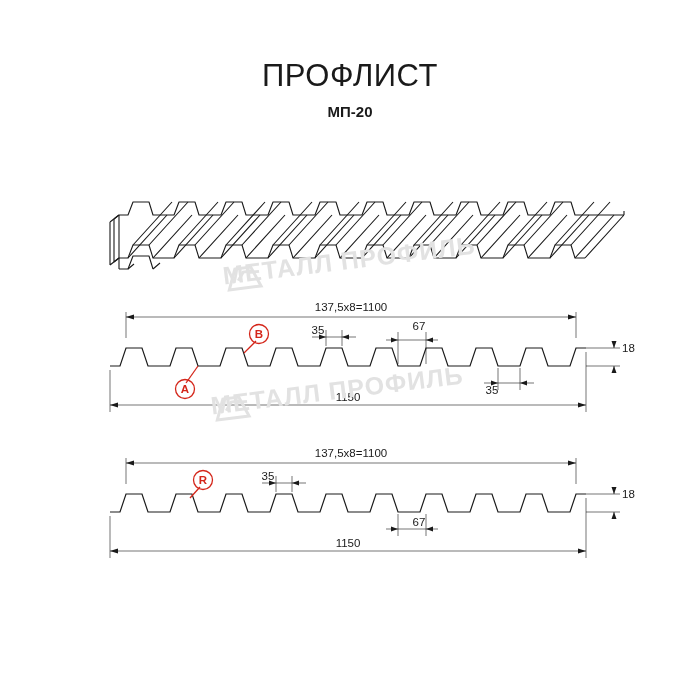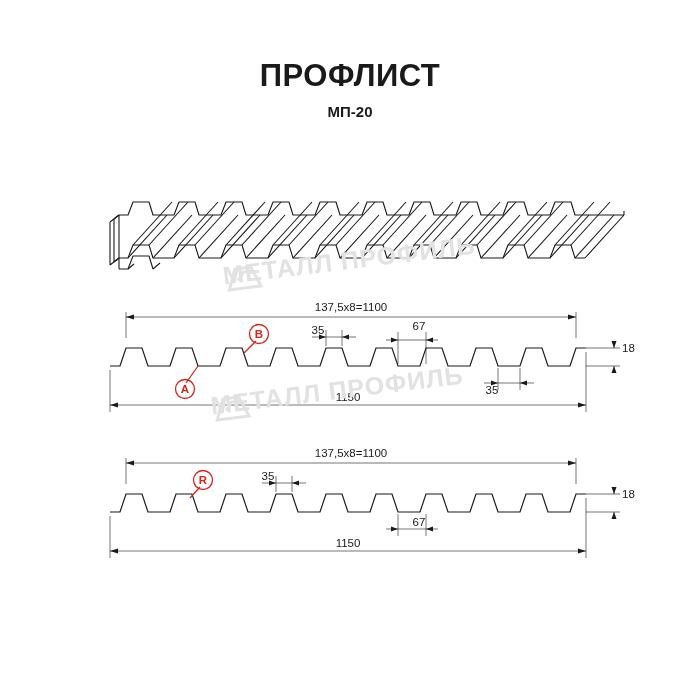--- a/index.html
+++ b/index.html
@@ -13,21 +13,21 @@
     position: relative;
     width: 700px; height: 700px;
     overflow: hidden;
     background: #ffffff;
   }
   .title {
     position: absolute;
     top: 58px; left: 0; width: 700px;
     text-align: center;
     font-size: 31px;
-    font-weight: bold;
+    font-weight: normal;
     letter-spacing: 0.5px;
     color: #1a1a1a;
   }
   .subtitle {
     position: absolute;
     top: 103px; left: 0; width: 700px;
     text-align: center;
     font-size: 15px;
     font-weight: bold;
     color: #1a1a1a;

